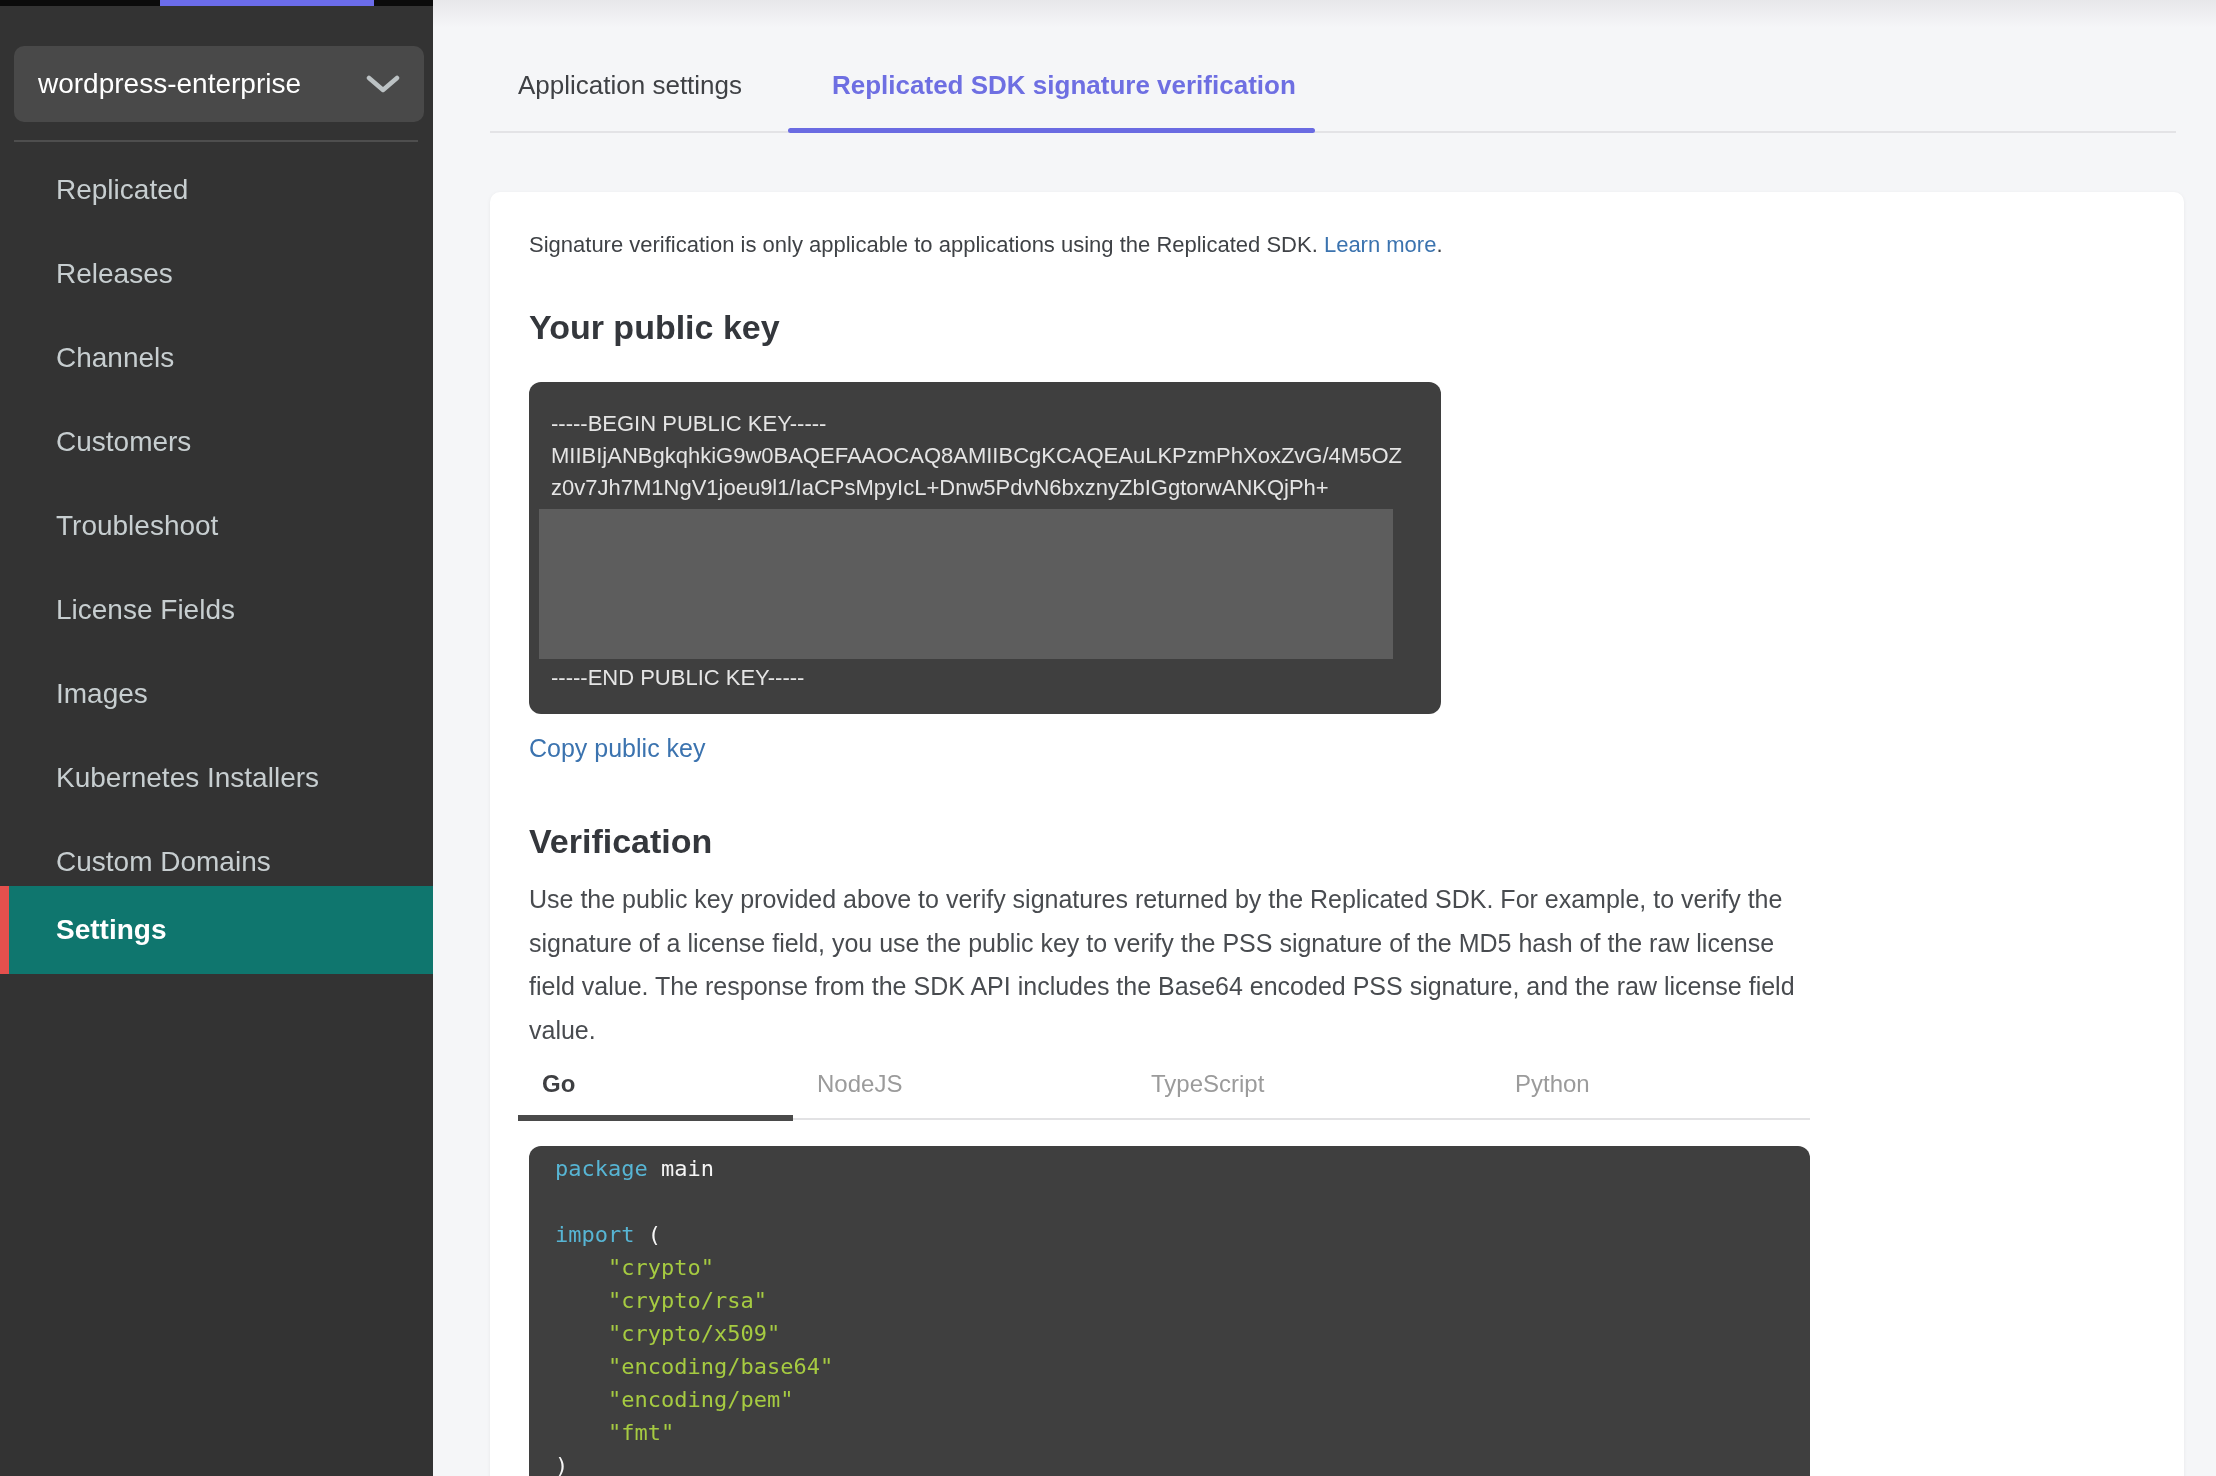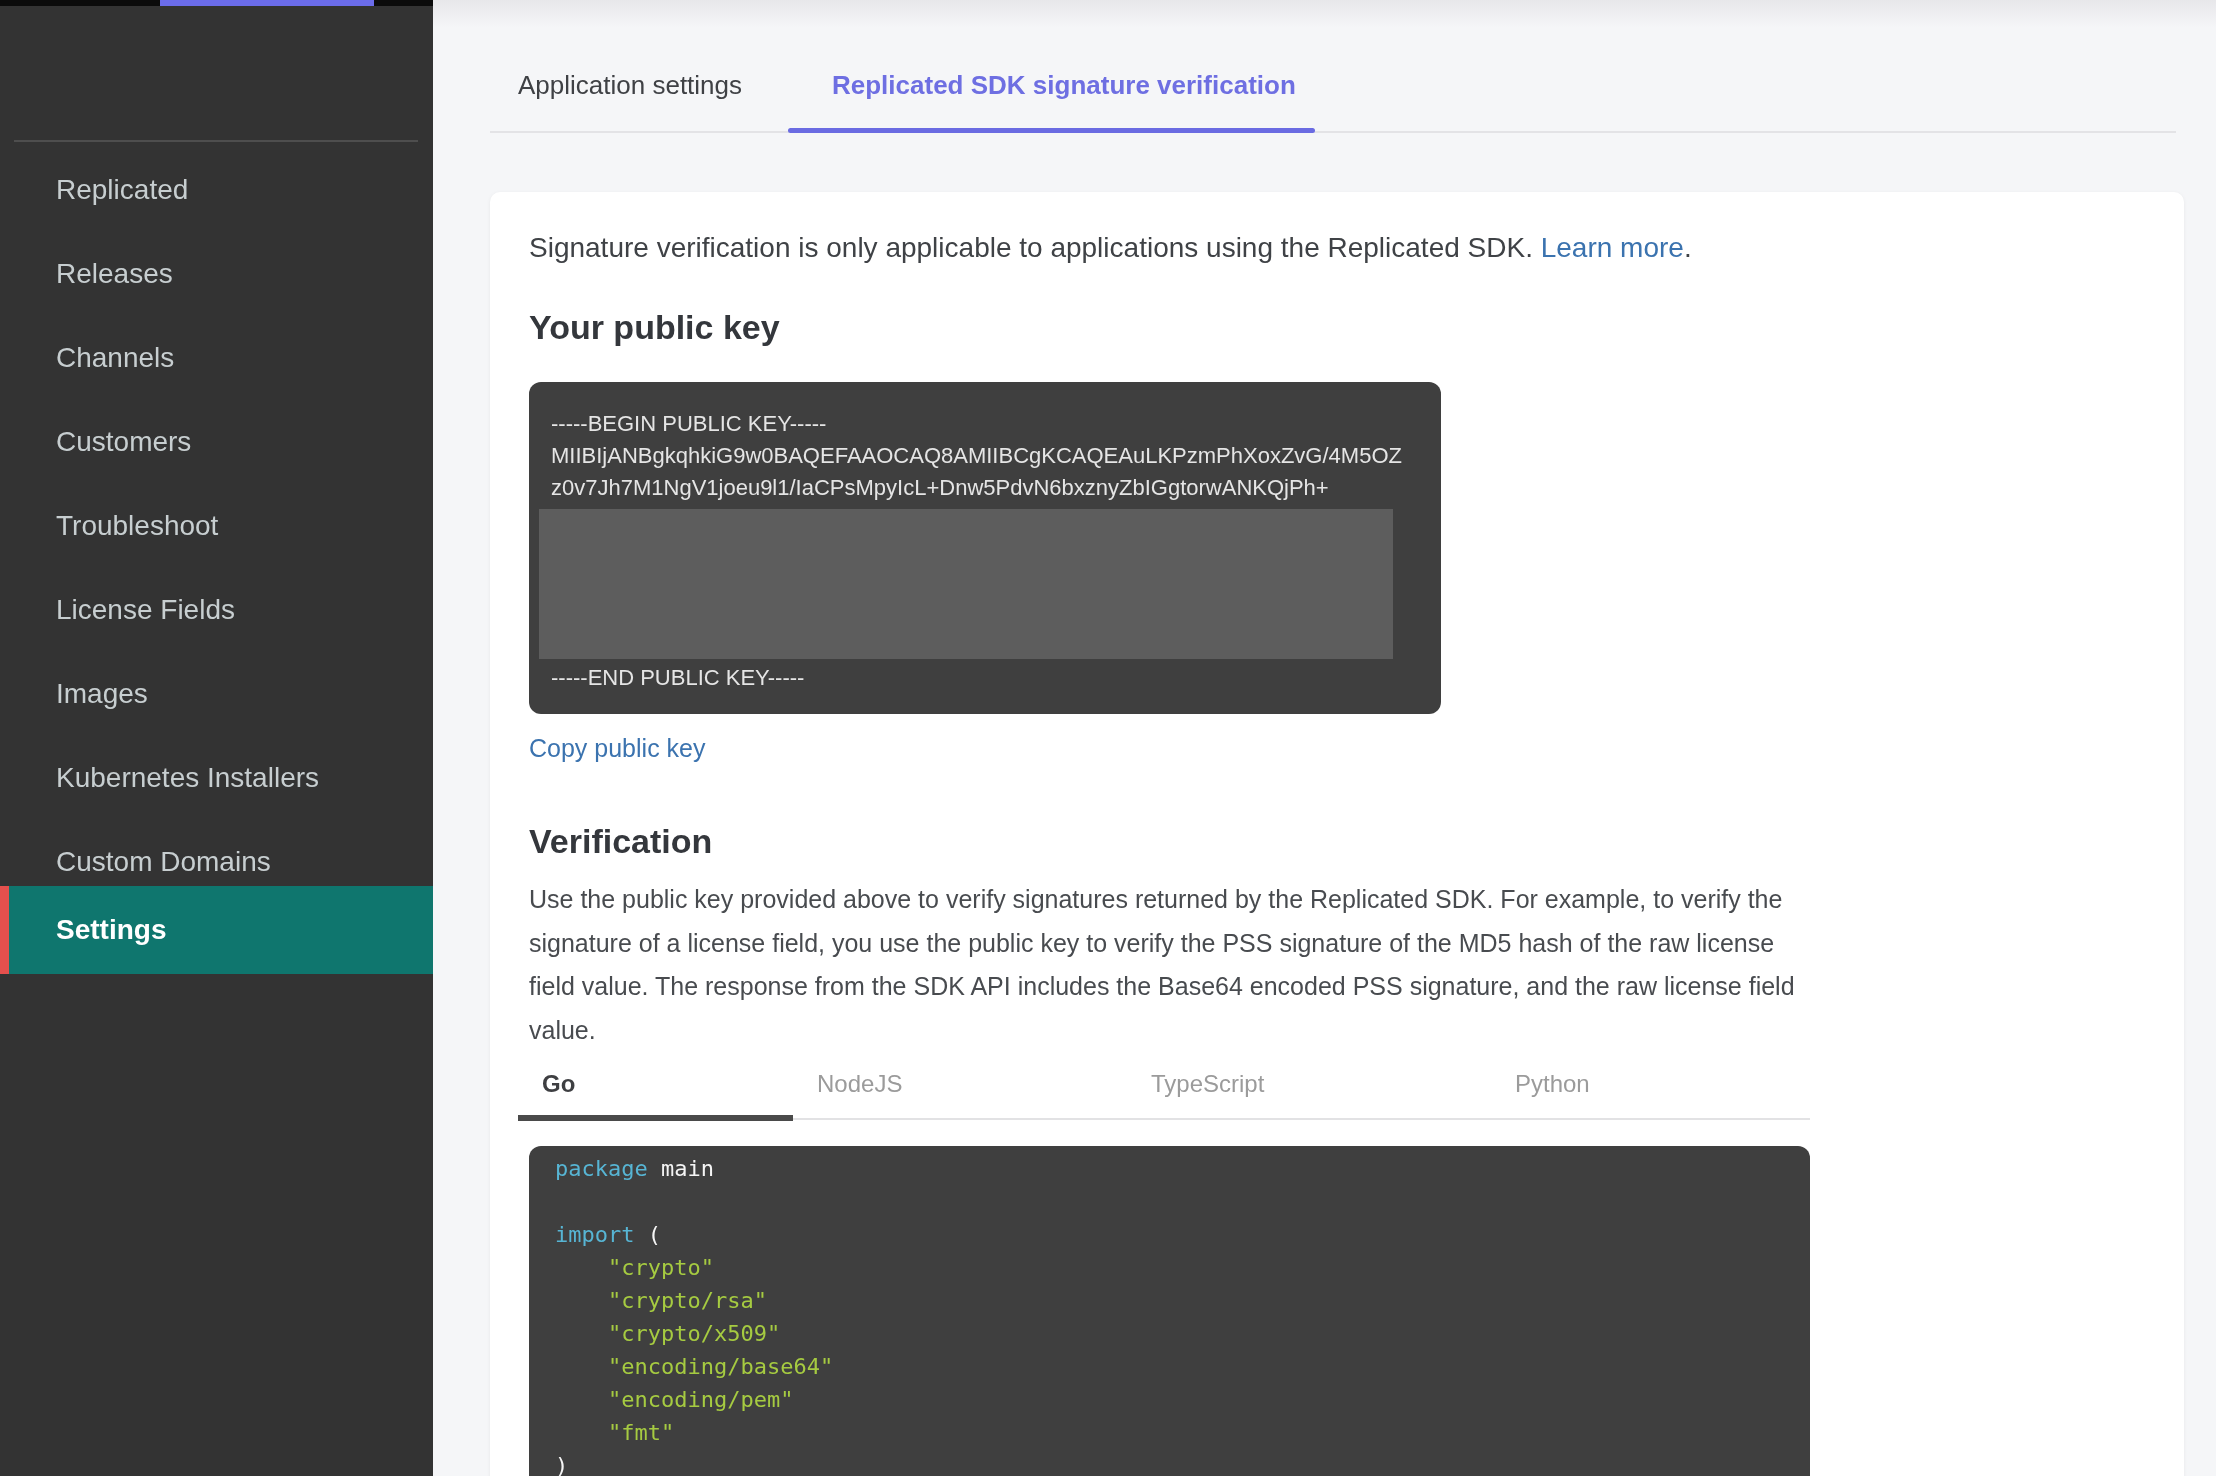--- a/index.html
+++ b/index.html
@@ -29,21 +29,21 @@
   .top-tab { position:absolute; font-size:26px; white-space:nowrap; cursor:pointer; }
   #tab-app-settings { left:85px; top:70px; color:#3f4145; }
   #tab-sdk-verify  { left:399px; top:70px; color:#6e6fe2; font-weight:700; }
   #tabrow-border { position:absolute; left:57px; top:131px; width:1686px; height:2px; background:#e3e3e6; }
   #tab-underline { position:absolute; left:355px; top:128px; width:527px; height:5px; background:#6a6be2; border-radius:3px; }
 
   
   #card { position:absolute; left:57px; top:192px; width:1694px; height:1360px; background:#ffffff;
           border-radius:10px; box-shadow:0 1px 4px rgba(0,0,0,0.06); }
 
-  #intro { position:absolute; left:39px; top:40px; font-size:28px; color:#3f4246; white-space:nowrap; }
+  #intro { position:absolute; left:39px; top:40px; font-size:22px; color:#3f4246; white-space:nowrap; }
   #intro a { color:#3b73af; text-decoration:none; cursor:pointer; }
 
   .h2 { position:absolute; left:39px; font-size:34px; font-weight:700; color:#34373c; }
   #h2-public-key { top:116px; }
   #h2-verification { top:630px; }
 
   #key-block { position:absolute; left:39px; top:190px; width:912px; height:332px; background:#3f3f3f; border-radius:12px; }
   #key-block pre { font-family:Liberation Sans, sans-serif; font-size:22px; line-height:32px; color:#e5e5e5; }
   #key-head { position:absolute; left:22px; top:26px; }
   #key-selection { position:absolute; left:10px; top:127px; width:854px; height:150px; background:#5d5d5d; }
@@ -72,20 +72,26 @@
 </head>
 <body>
 
 <div id="root">
 
   <nav id="sidebar">
     <div id="topstrip">
       <div class="purple"></div>
     </div>
 
+    <div id="app-selector">
+      <span class="label">wordpress-enterprise</span>
+      <svg width="34" height="18" viewBox="0 0 34 18">
+        <polyline points="3,3 17,15 31,3" fill="none" stroke="#bcc2c4" stroke-width="4.5" stroke-linecap="round" stroke-linejoin="round"></polyline>
+      </svg>
+    </div>
     <div class="divider"></div>
 
     <div class="nav-item" style="top:148px">
         <span>Replicated</span>
       </div>
     <div class="nav-item" style="top:232px">
         <span>Releases</span>
       </div>
     <div class="nav-item" style="top:316px">
         <span>Channels</span>

